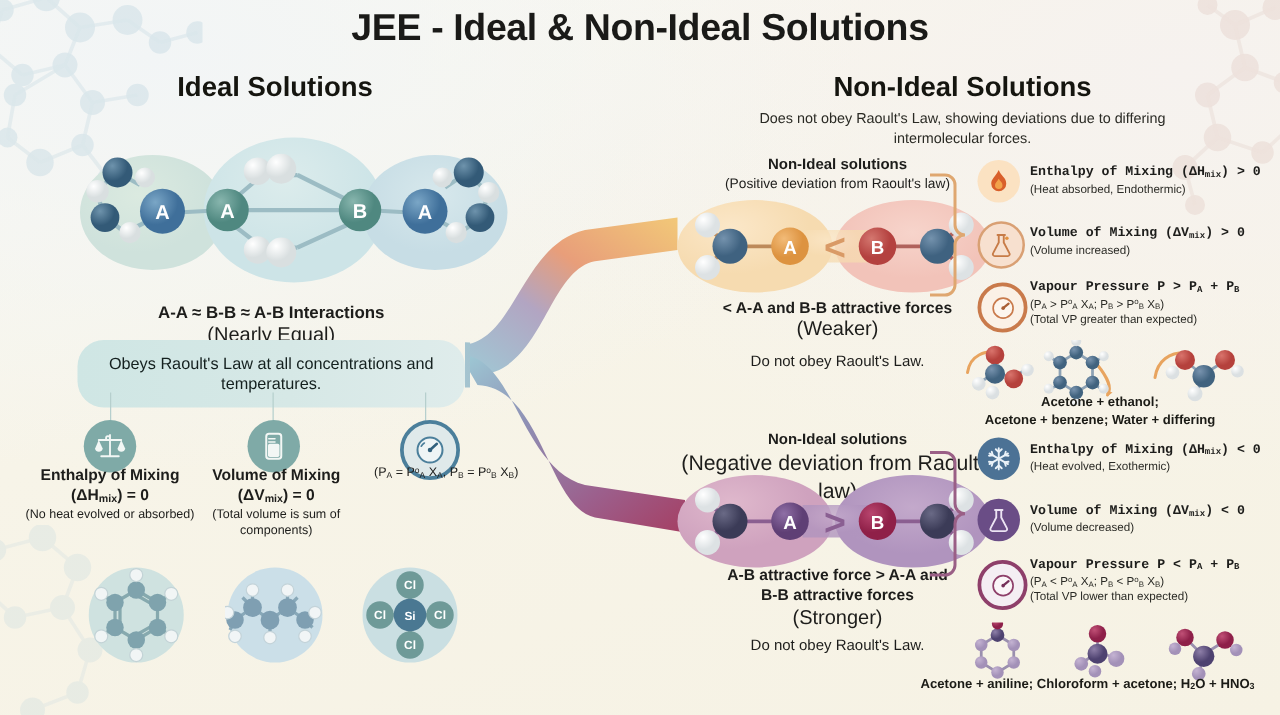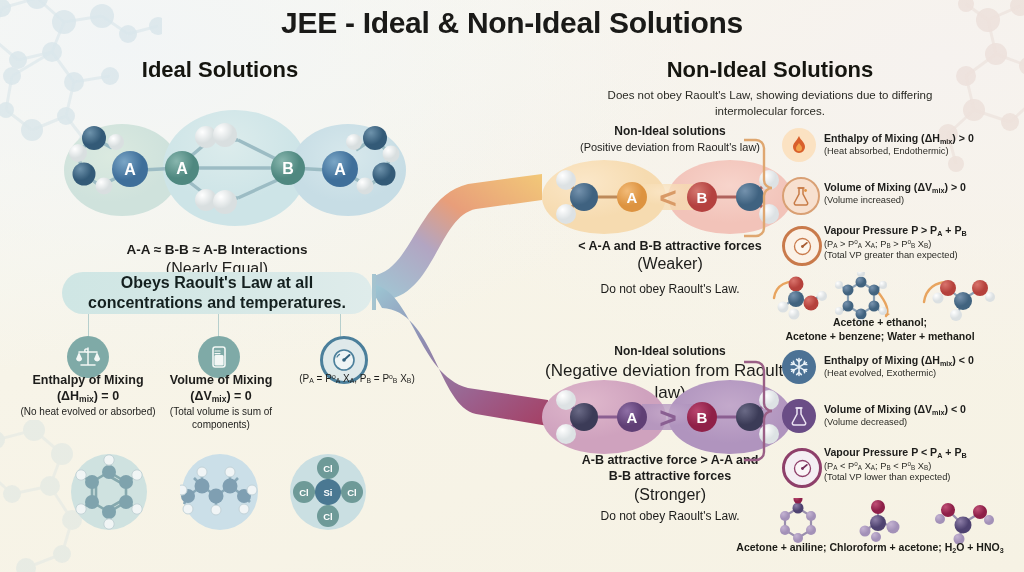--- a/index.html
+++ b/index.html
@@ -33,39 +33,39 @@
     position:absolute;font-size:11.5px;line-height:1.35;color:#2a2a24;
     text-align:center;
   }
   .blk{position:absolute;text-align:center;line-height:1.3;}
   .blk .l1{font-size:12.5px;font-weight:bold;}
   .blk .l2{font-size:16px;}
   .blk .l3{font-size:10px;}
 
   
   .banner{
-    position:absolute;left:62px;top:272px;width:310px;height:42px;
+    position:absolute;left:62px;top:272px;width:310px;height:54px;
     border-radius:21px;
     background:linear-gradient(90deg,#cfe6e4 0%, #d6e8e6 55%, #dfeceb 100%);
     display:flex;align-items:center;justify-content:center;
-    font-size:16px;font-weight:bold;line-height:1.25;text-align:center;
+    font-size:13px;font-weight:normal;line-height:1.25;text-align:center;
     color:#14201f;
   }
   .stem{position:absolute;width:1.4px;background:#b6cfcd;}
 
   
   .icirc{
     position:absolute;border-radius:50%;
     display:flex;align-items:center;justify-content:center;
   }
   .icirc svg{display:block;}
 
   
   .rowitem{position:absolute;}
-  .rowitem .tt{font-size:10.6px;font-weight:bold;line-height:1.25;}
+  .rowitem .tt{font-size:10.6px;font-weight:bold;line-height:1.25;font-family:Liberation Mono, monospace;}
   .rowitem .ss{font-size:9.3px;line-height:1.25;color:#2b2b26;}
 
   .sub{font-size:.68em;vertical-align:-.22em;}
   .sup{font-size:.68em;vertical-align:.42em;}
   .caption{position:absolute;font-size:10.5px;font-weight:bold;text-align:center;color:#1b1b16;}
 
   
   .brk{position:absolute;}
 </style>
 </head>
@@ -529,21 +529,21 @@
     <circle cx="182" cy="16" r="8" fill="url(#oRed)"></circle>
     <circle cx="214" cy="16" r="8" fill="url(#oRed)"></circle>
     <circle cx="197" cy="29" r="9" fill="url(#cSl)"></circle>
     <circle cx="172" cy="26" r="5.5" fill="url(#hWh)"></circle>
     <circle cx="190" cy="43" r="6" fill="url(#hWh)"></circle>
     <circle cx="224" cy="25" r="5" fill="url(#hWh)"></circle>
   </svg>
 
   <div class="caption" style="left:736px;top:316px;width:288px;line-height:1.3;">
     <div>Acetone + ethanol;</div>
-    <div>Acetone + benzene; Water + methanol</div>
+    <div>Acetone + benzene; Water + differing</div>
   </div>
 
   <div class="blk" style="left:528px;top:344px;width:284px;">
     <div class="l1" style="font-size:12px;">Non-Ideal solutions</div>
     <div class="l2" style="font-size:17px;">(Negative deviation from Raoult's law)</div>
   </div>
 
   <svg class="abs" style="left:522px;top:378px;" width="290" height="78" viewBox="0 0 290 78">
     <defs>
       <radialGradient id="nPk" cx=".35" cy=".3">

